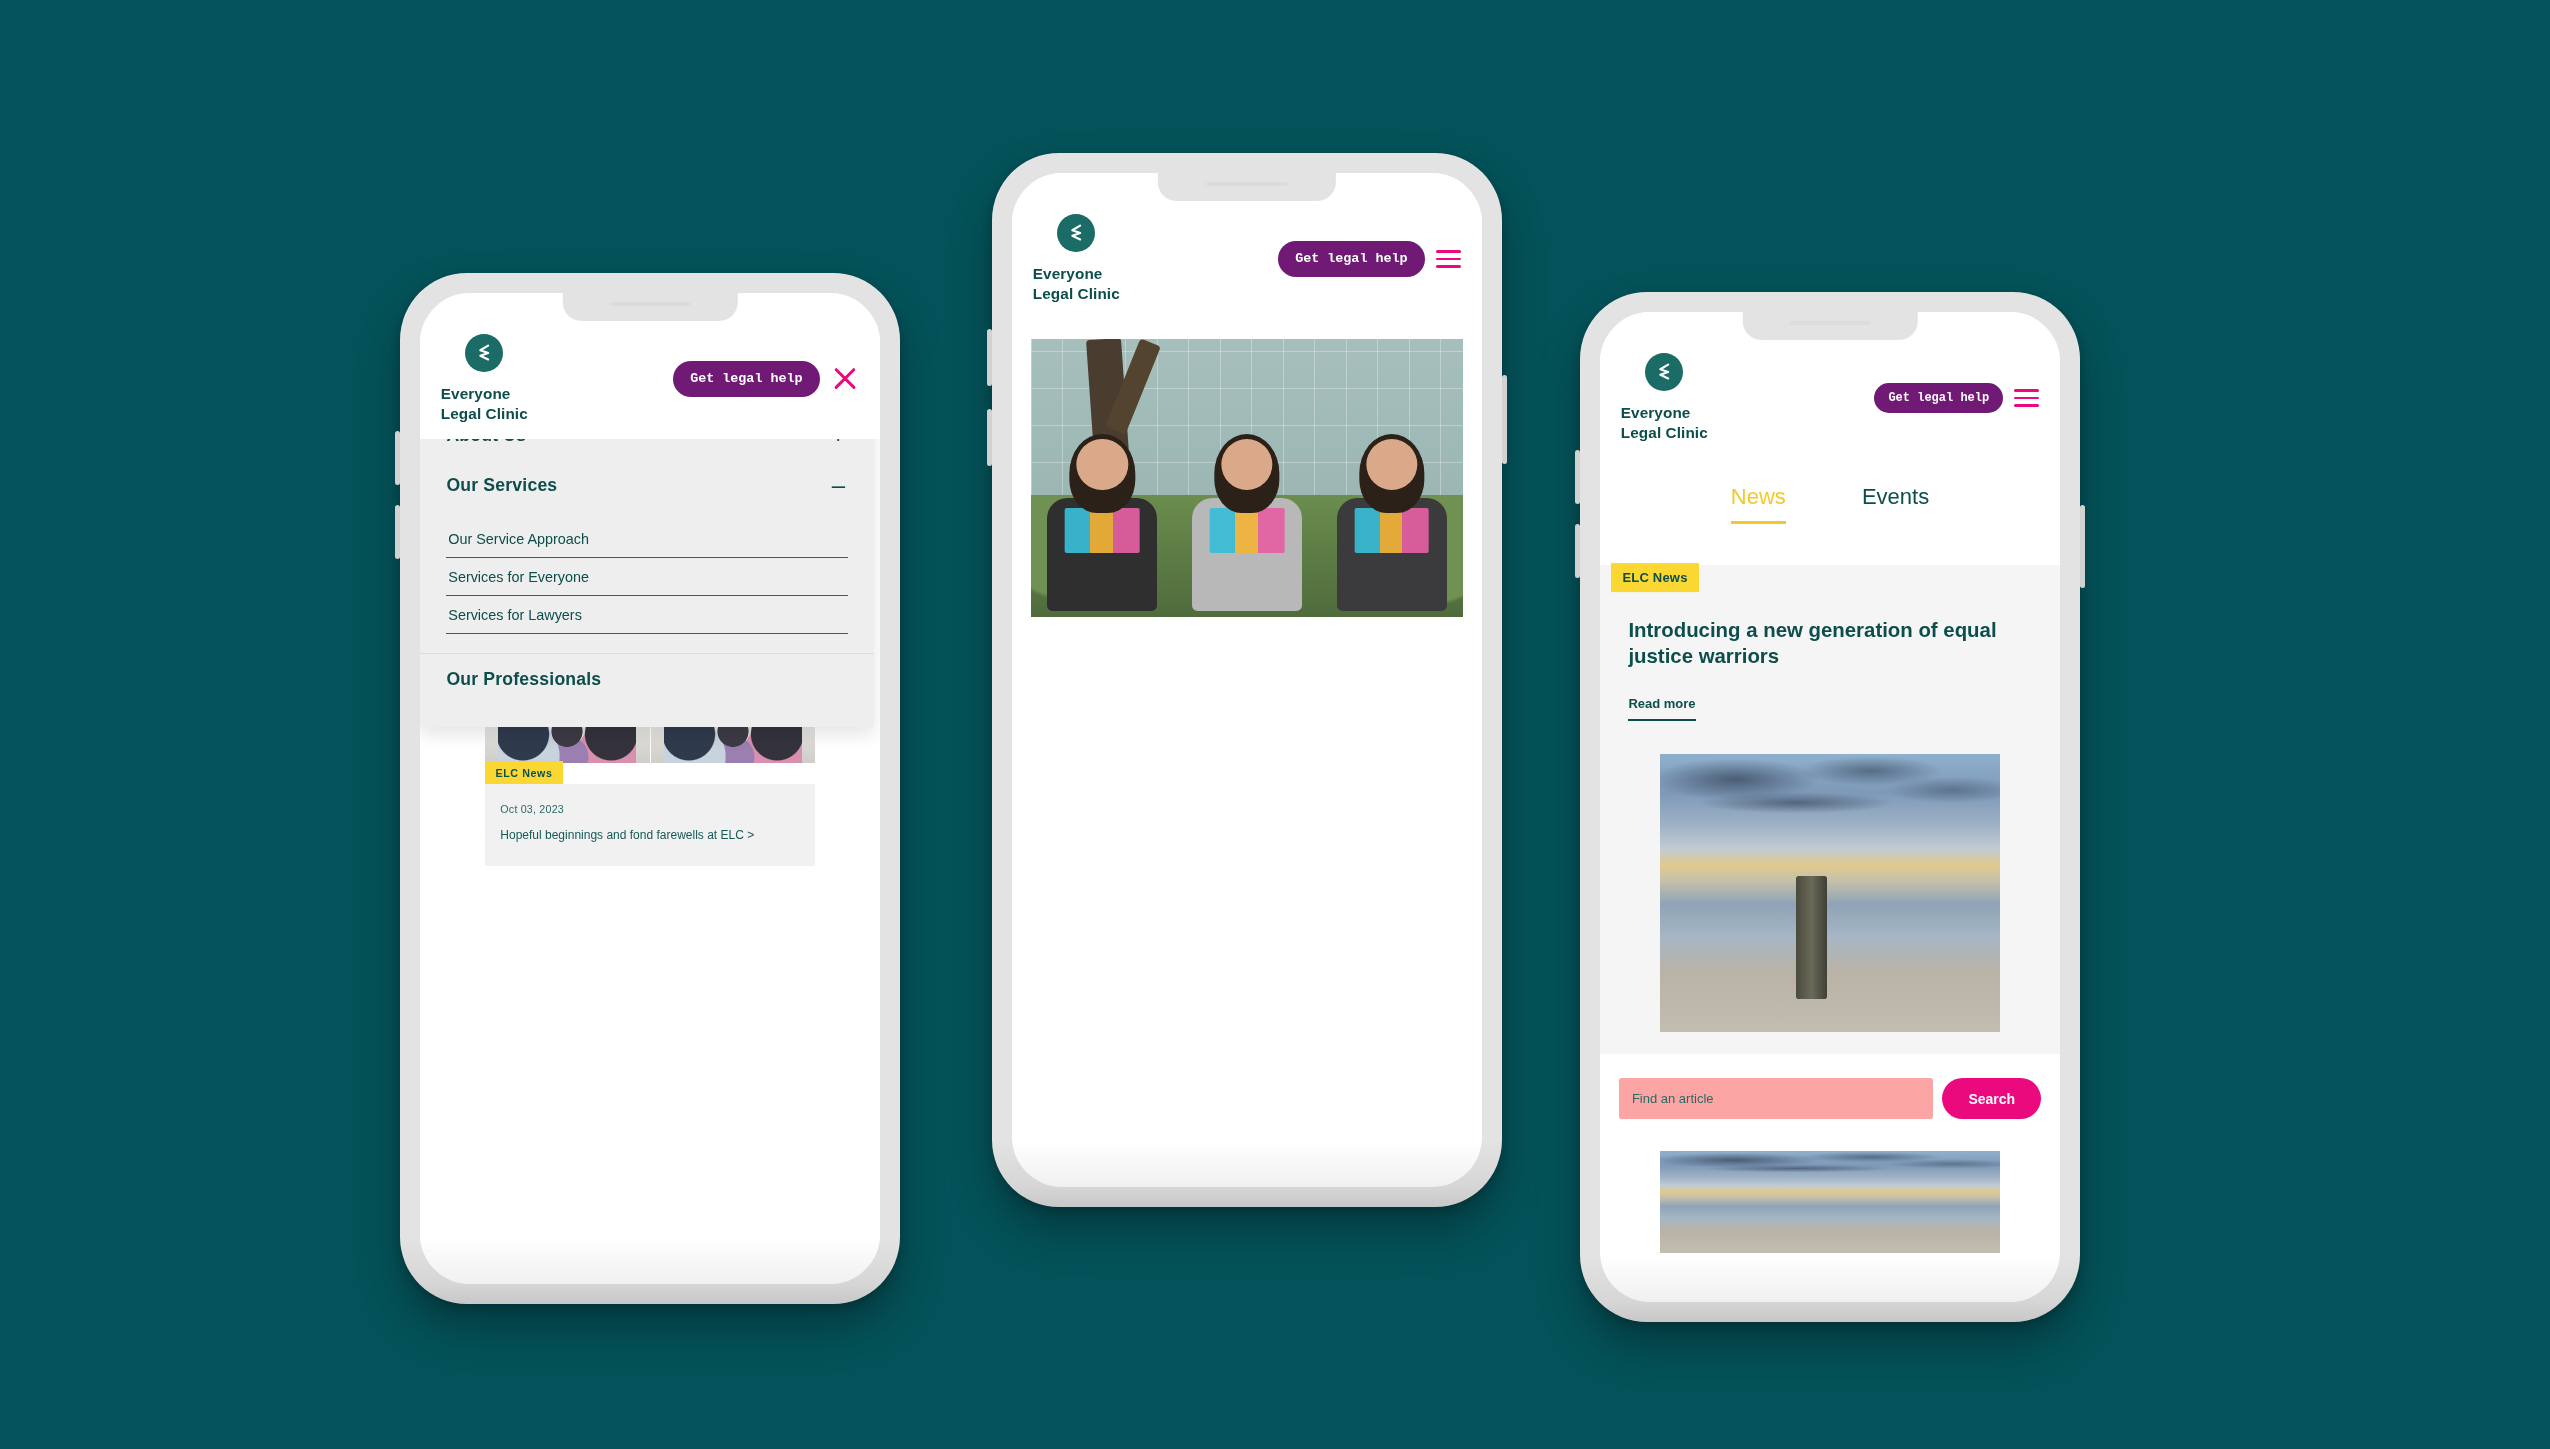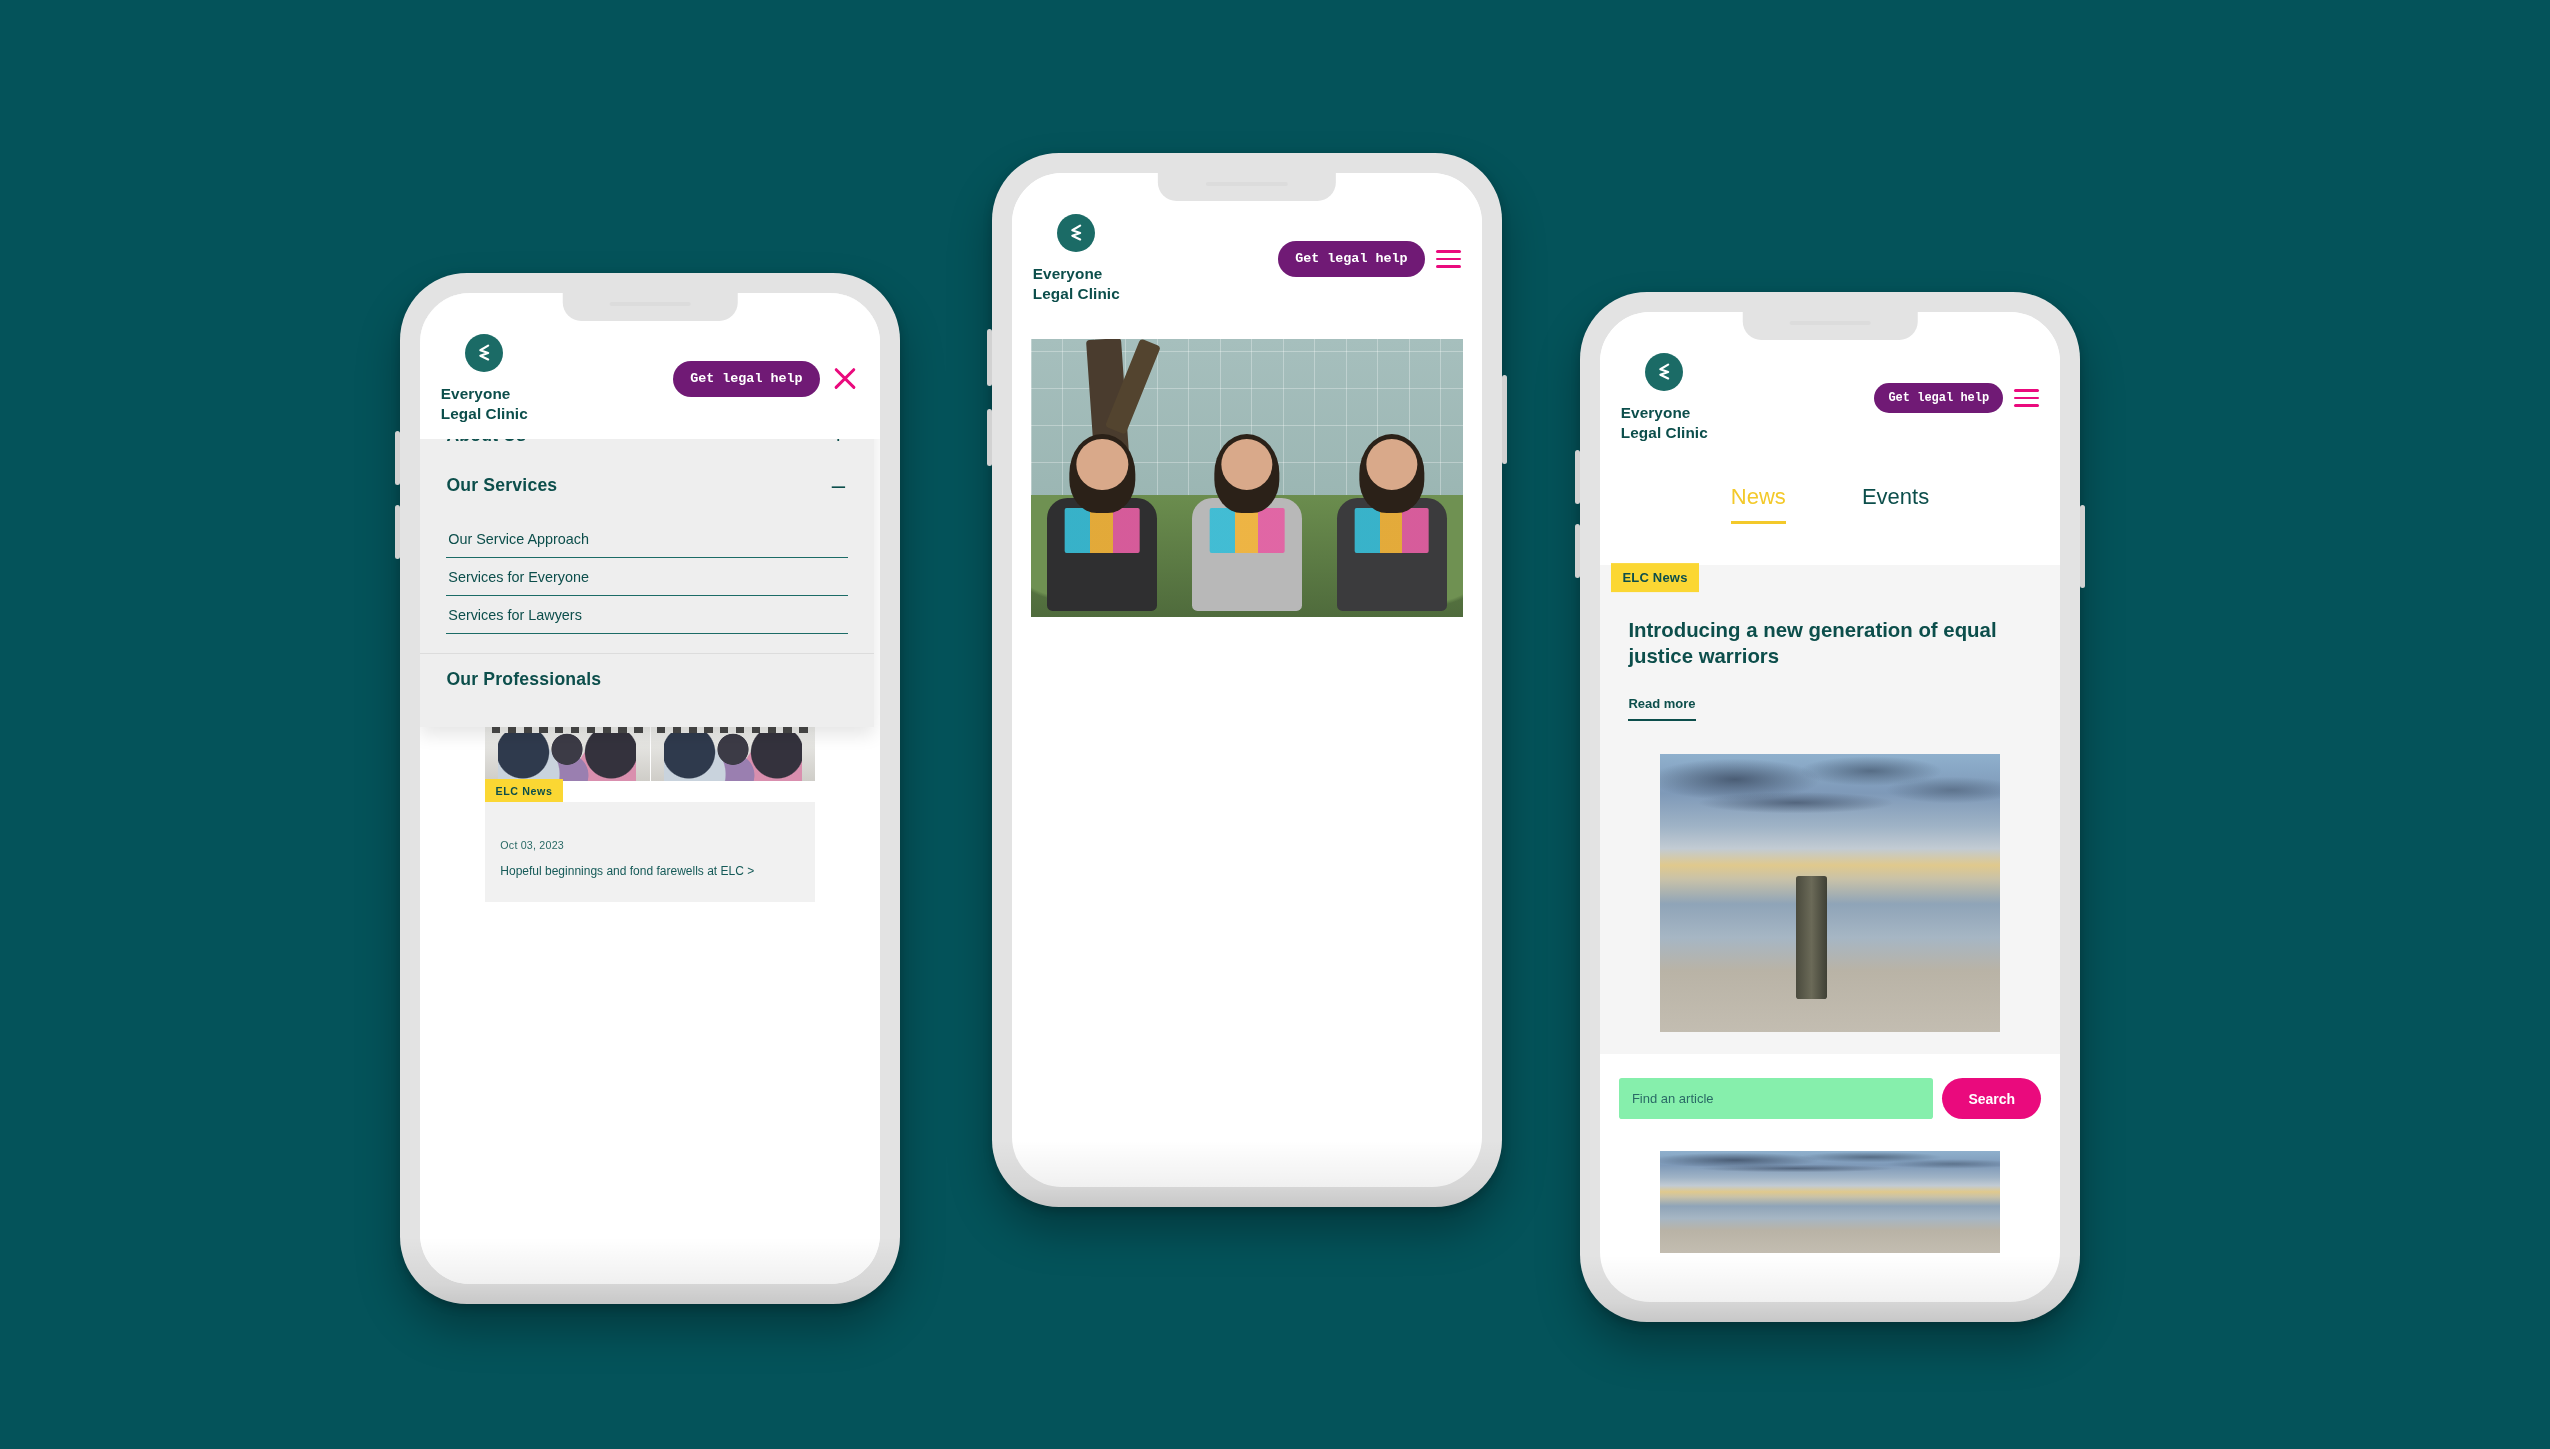--- a/index.html
+++ b/index.html
@@ -101,21 +101,21 @@
   .feed-inner { padding-top: 159px; }
   .news-card { margin-bottom: 41px; }
   .news-thumb { position:relative; height: 83px; width: 78%; margin: 0 auto; overflow:hidden; }
   .tag-chip {
     display:inline-block; background:#fbd733; color:#0c4e4b;
     font-size:10.7px; font-weight:700; letter-spacing:0.6px;
     padding: 5.6px 10.2px; position: relative; margin-left: 11%;
     margin-top: -18.5px; z-index: 3;
   }
   .news-body { background:#f1f1f1; padding: 18.5px 15px 22px 15px; width:78%; margin:0 auto; }
-  .news-date { color:#2a6a66; font-size:10.7px; margin-bottom: 12px; letter-spacing:0.2px;margin-top:18px; }
+  .news-date { color:#2a6a66; font-size:10.7px; margin-bottom: 12px; letter-spacing:0.2px; }
   .news-title { color:#155a58; font-size:12px; line-height:1.45; }
 
   
   .ph-river {
     background:
       radial-gradient(ellipse 60% 40% at 30% 22%, rgba(255,255,255,.55), rgba(255,255,255,0) 60%),
       linear-gradient(to bottom,
         #3c5d80 0%, #5d7ea2 12%, #8fa8c2 26%, #d6b779 40%,
         #b7a383 47%, #8b9fb6 58%, #9fb0c0 70%, #b0a79a 82%, #b9b2a6 100%);
   }
@@ -273,21 +273,21 @@
       radial-gradient(ellipse 28% 18% at 86% 34%, rgba(72,90,112,.6), rgba(0,0,0,0) 70%),
       radial-gradient(ellipse 40% 14% at 40% 46%, rgba(48,62,84,.6), rgba(0,0,0,0) 72%);
   }
   .ph-sunset .piling{
     position:absolute; left:40%; top:44%; width:9%; height:44%;
     background: linear-gradient(90deg,#4a4a3d,#6b6a58,#3f4035);
     border-radius: 2.8px;
   }
   .search-row { display:flex; gap: 9.3px; padding: 24px 18.5px 0 18.5px; background:#fff; }
   .search-input {
-    flex:1; background:#86efac; border:none; border-radius:2.8px;
+    flex:1; background:#fca5a5; border:none; border-radius:2.8px;
     padding: 13px 13px; font-size: 13px; color:#0c4e4b;
     font-family:"Liberation Sans", sans-serif;
   }
   .search-input::placeholder { color:#2a6a66; }
   .search-btn {
     background:#ea0a7d; color:#fff; border:none; border-radius:926px;
     padding: 12px 26px; font-size:14px; font-weight:600; cursor:pointer;
     font-family:"Liberation Sans", sans-serif;
   }
   .teaser-photo { width: 74%; height: 102px; margin: 31.5px auto 0 auto; overflow:hidden; position:relative; }

